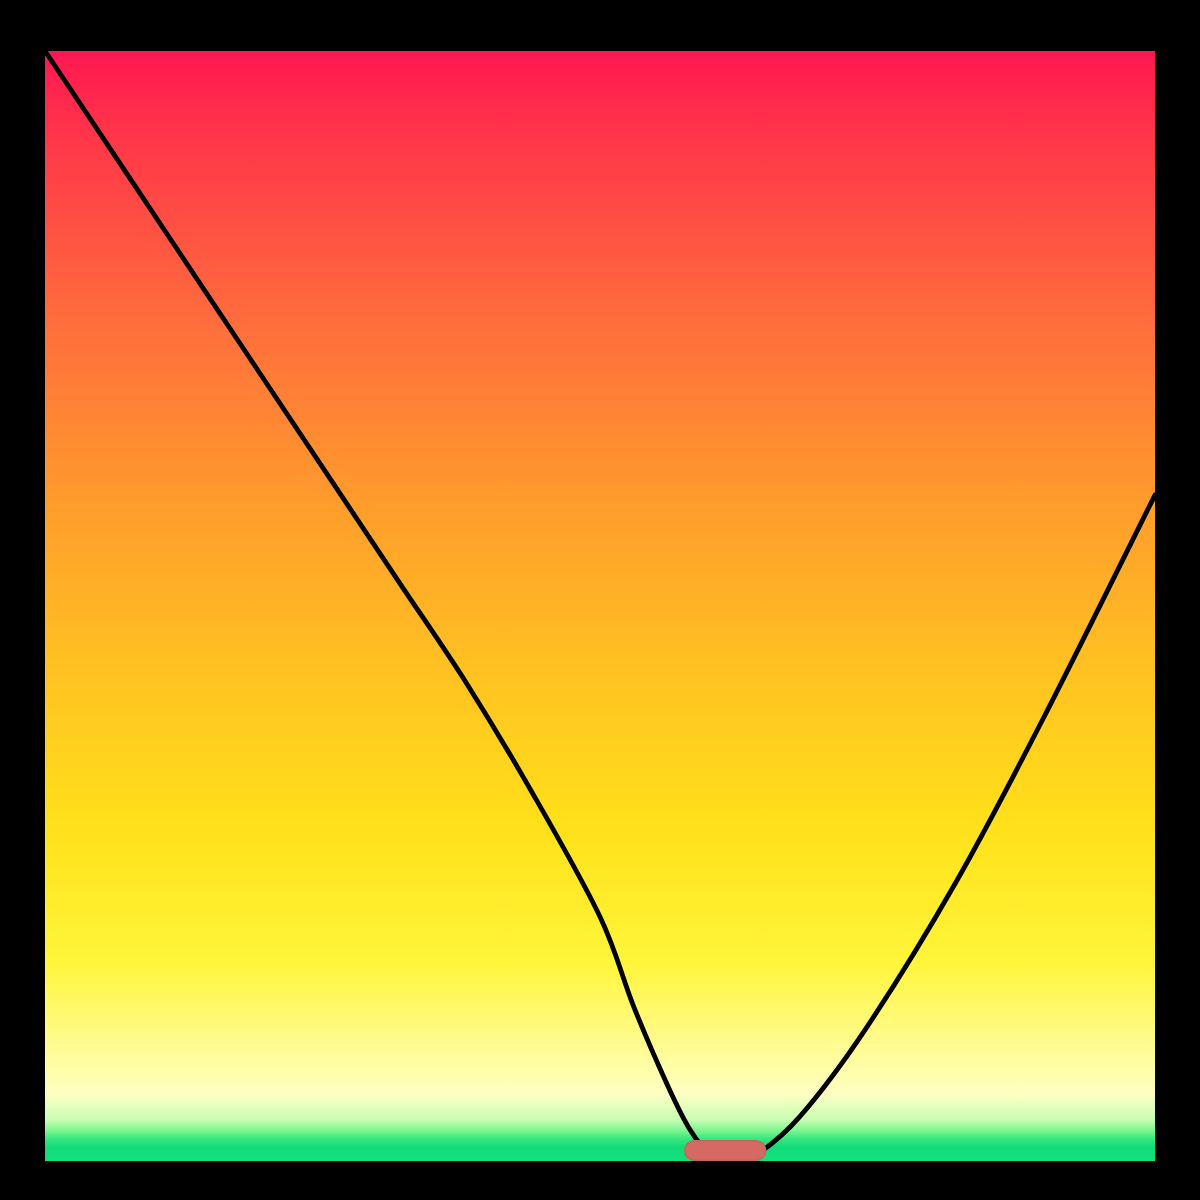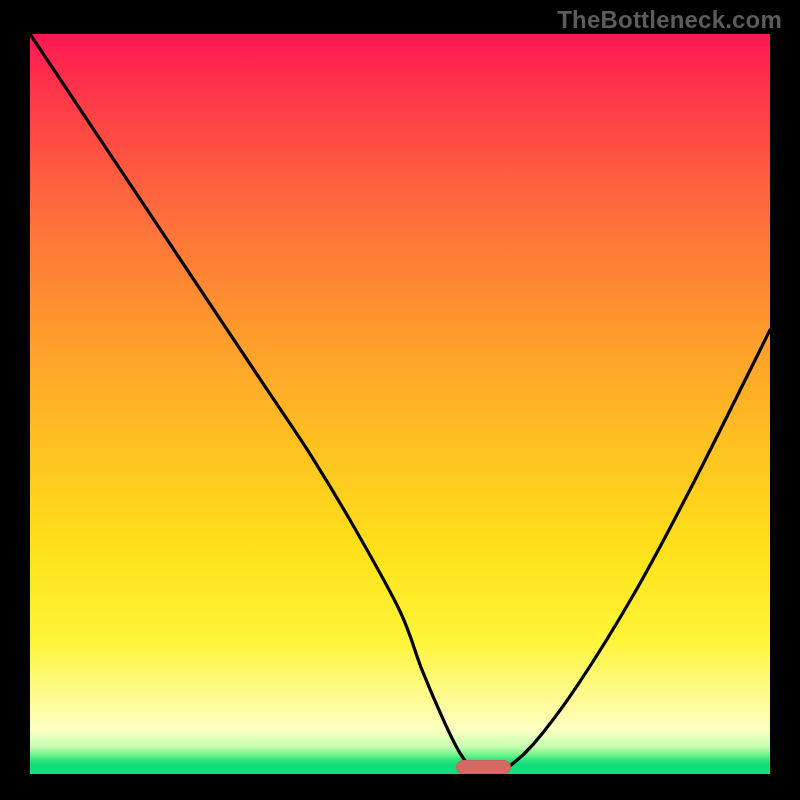--- a/index.html
+++ b/index.html
@@ -68,21 +68,20 @@
     border-radius: 7px;
     background: #d46a63;
     box-shadow: inset 0 0 0 1px rgba(0,0,0,0.05);
   }
 </style>
 </head>
 <body>
 
 <div class="frame">
 
-  <div class="watermark">TheBottleneck.com</div>
 
   <div class="plot-area">
     <div class="gradient-bg"></div>
 
     <svg class="overlay" viewBox="0 0 740 740" preserveAspectRatio="none">
       <path id="curve-path" fill="none" stroke="#000" stroke-width="3.2" stroke-linejoin="round" stroke-linecap="round" d="M 0.00 0.00 C 9.87 14.80 41.93 62.90 59.20 88.80 C 76.47 114.70 88.80 133.20 103.60 155.40 C 118.40 177.60 133.20 199.80 148.00 222.00 C 162.80 244.20 177.60 266.40 192.40 288.60 C 207.20 310.80 222.00 333.00 236.80 355.20 C 251.60 377.40 266.40 398.37 281.20 421.80 C 296.00 445.23 310.80 469.90 325.60 495.80 C 340.40 521.70 358.90 553.77 370.00 577.20 C 381.10 600.63 384.80 617.90 392.20 636.40 C 399.60 654.90 408.23 674.63 414.40 688.20 C 420.57 701.77 424.27 709.78 429.20 717.80 C 434.13 725.82 439.07 732.60 444.00 736.30 C 448.93 740.00 453.87 740.00 458.80 740.00 C 463.73 740.00 466.20 741.23 473.60 736.30 C 481.00 731.37 490.87 724.58 503.20 710.40 C 515.53 696.22 530.33 677.10 547.60 651.20 C 564.87 625.30 587.07 589.53 606.80 555.00 C 626.53 520.47 643.80 487.17 666.00 444.00 C 688.20 400.83 727.67 320.67 740.00 296.00"></path>
     </svg>
 
     <div id="marker" class="marker" style="left: 425.5px; width: 55.5px; top: 725.6px; background: rgb(212, 106, 99);"></div>
   </div>

